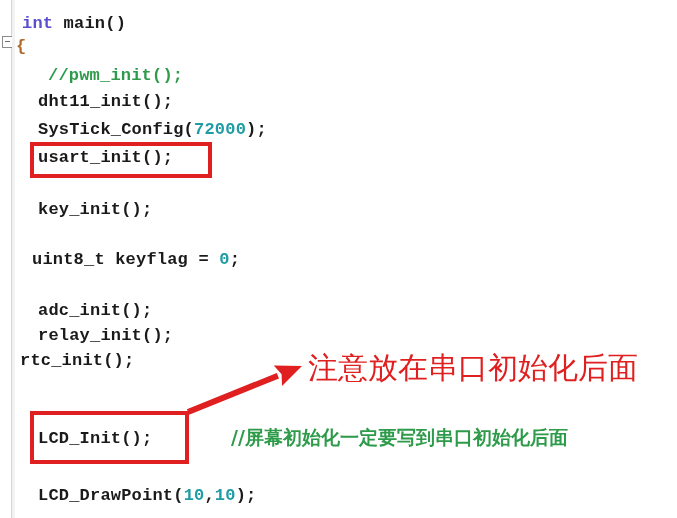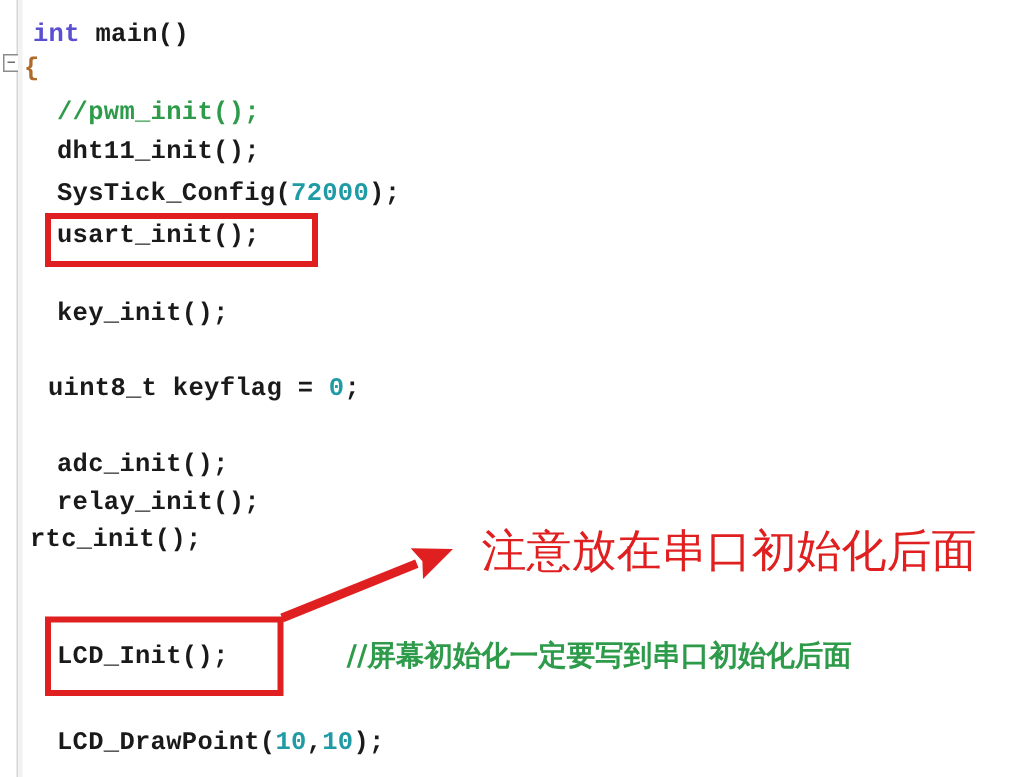--- a/index.html
+++ b/index.html
@@ -107,21 +107,20 @@
     box-sizing: border-box;
     background: transparent;
   }
   .annotation-text {
     position: absolute;
     white-space: pre;
     font-family: "DejaVu Sans", "Liberation Sans", sans-serif;
     font-size: 30px;
     color: #e02020;
     line-height: 34px;
-    margin-left: 13px;
   }
   .arrow-svg {
     position: absolute;
     left: 180px;
     top: 352px;
     width: 140px;
     height: 82px;
     overflow: visible;
   }
 </style>
@@ -132,21 +131,21 @@
 
   <div class="gutter-rail">
     <div class="gutter-shade"></div>
     <div class="gutter-line"></div>
     <div class="fold-marker"></div>
   </div>
 
   <div class="code-area" id="code-area">
       <div class="code-line" style="top: 12px; left: 22px;"><span class="tok-kw">int</span><span class="tok-plain"> main()</span></div>
       <div class="code-line" style="top: 35px; left: 16px;"><span class="tok-brace">{</span></div>
-      <div class="code-line" style="top: 64px; left: 38px; text-align: center;"><span class="tok-comment">//pwm_init();</span></div>
+      <div class="code-line" style="top: 64px; left: 48px; text-align: center;"><span class="tok-comment">//pwm_init();</span></div>
       <div class="code-line" style="top: 90px; left: 38px;"><span class="tok-plain">dht11_init();</span></div>
       <div class="code-line" style="top: 118px; left: 38px;"><span class="tok-plain">SysTick_Config(</span><span class="tok-num">72000</span><span class="tok-plain">);</span></div>
       <div class="code-line" style="top: 146px; left: 38px;"><span class="tok-plain">usart_init();</span></div>
       <div class="code-line" style="top: 198px; left: 38px;"><span class="tok-plain">key_init();</span></div>
       <div class="code-line" style="top: 248px; left: 32px;"><span class="tok-plain">uint8_t keyflag = </span><span class="tok-num">0</span><span class="tok-plain">;</span></div>
       <div class="code-line" style="top: 299px; left: 38px;"><span class="tok-plain">adc_init();</span></div>
       <div class="code-line" style="top: 324px; left: 38px;"><span class="tok-plain">relay_init();</span></div>
       <div class="code-line" style="top: 349px; left: 20px;"><span class="tok-plain">rtc_init();</span></div>
       <div class="code-line" style="top: 427px; left: 38px;"><span class="tok-plain">LCD_Init();</span></div>
       <div class="code-line" style="top: 484px; left: 38px;"><span class="tok-plain">LCD_DrawPoint(</span><span class="tok-num">10</span><span class="tok-plain">,</span><span class="tok-num">10</span><span class="tok-plain">);</span></div>

